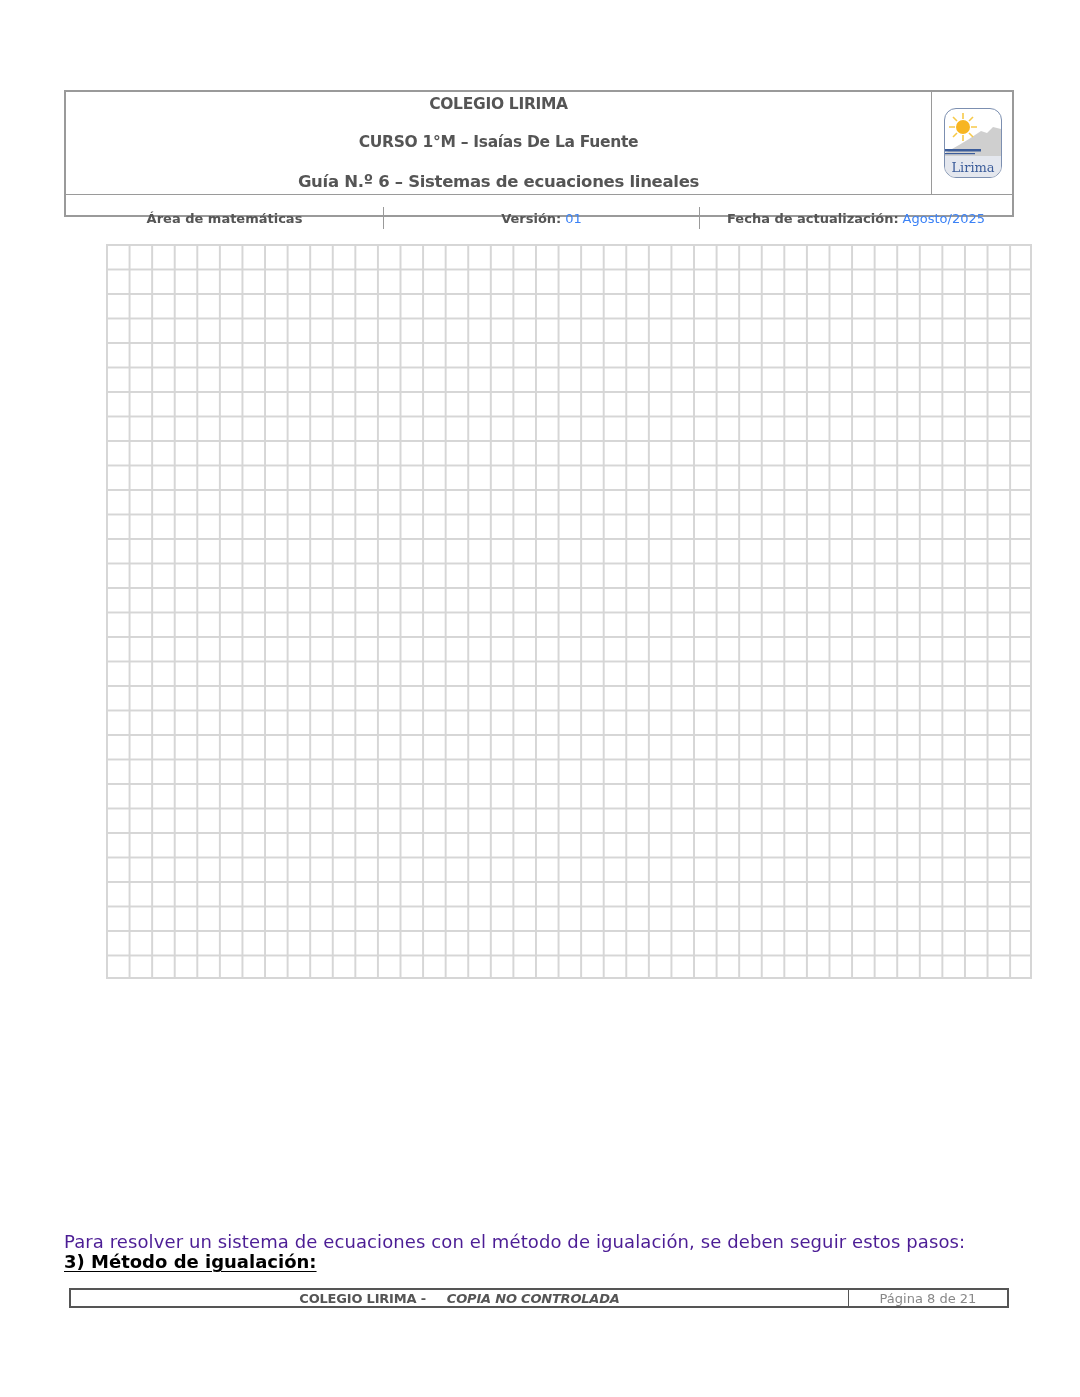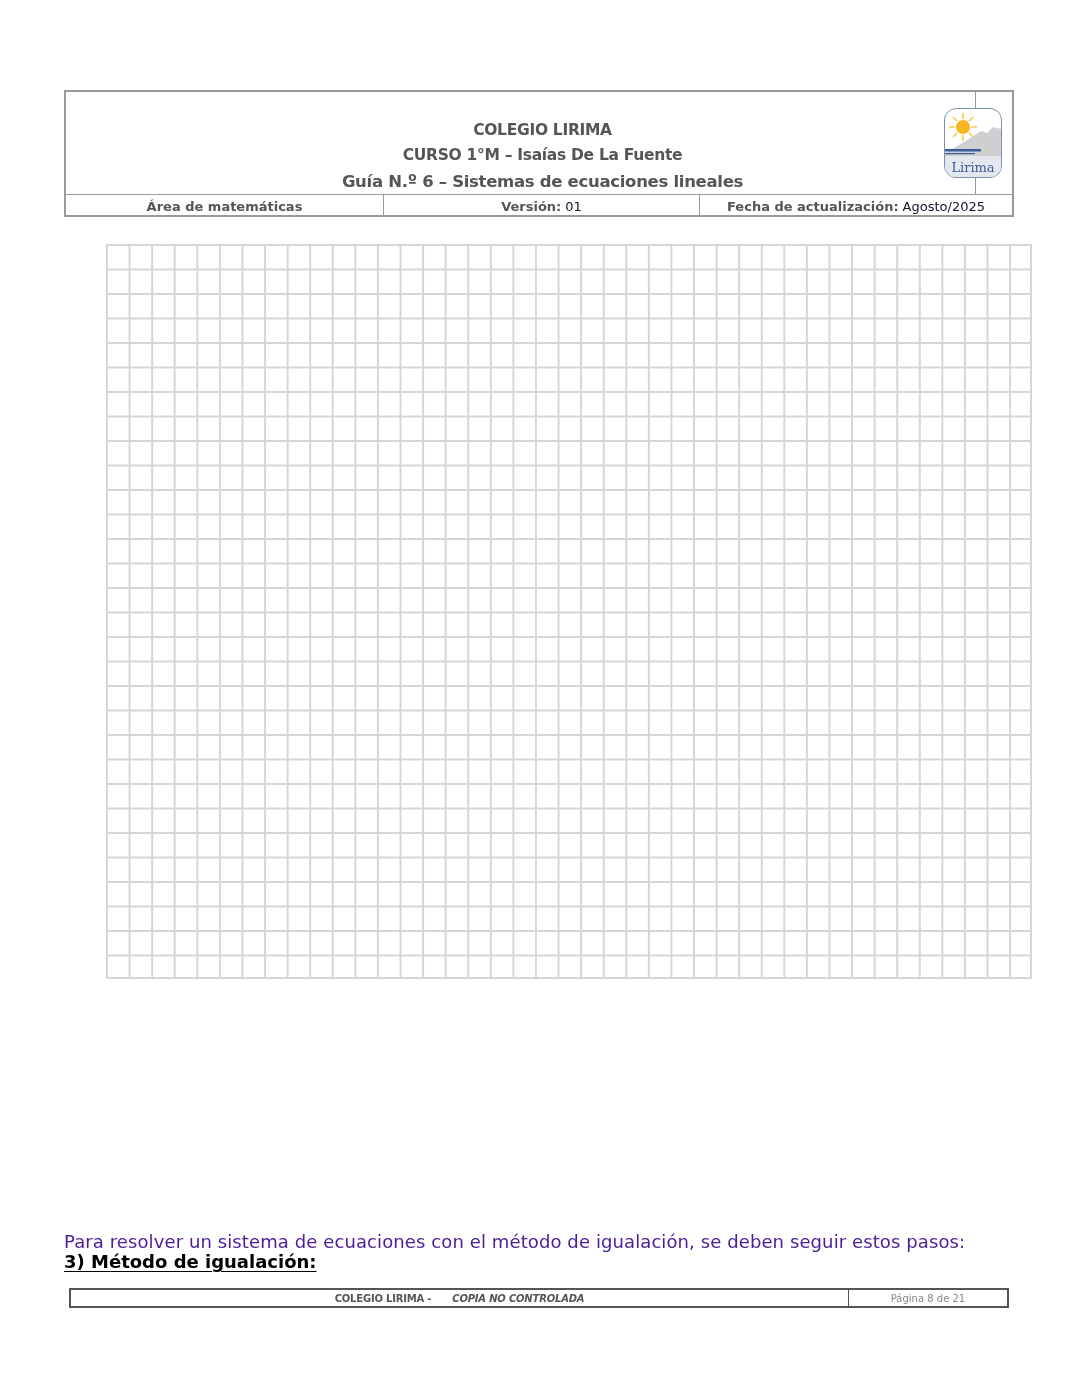--- a/index.html
+++ b/index.html
@@ -5,45 +5,46 @@
     html, body { margin: 0; padding: 0; background: #ffffff; }
     body { width: 1080px; height: 1397px; position: relative; overflow: hidden; }
 
     .header-table {
       position: absolute; left: 64px; top: 90px; width: 950px; height: 127px;
       border: 2px solid #9a9a9a; box-sizing: border-box;
     }
     .header-top {
       position: absolute; left: 0; top: 0; width: 866px; height: 102px;
       border-right: 1.5px solid #9a9a9a; box-sizing: border-box;
-      display: flex; flex-direction: column; align-items: center; justify-content: flex-end;
+      display: flex; flex-direction: column; align-items: center; justify-content: space-between;
       font-family: "DejaVu Sans", sans-serif; font-weight: bold; color: #555555;
-      font-size: 15.5px; line-height: 25.5px; letter-spacing: -0.3px; margin-left: 44px;
+      font-size: 15.5px; line-height: 25.5px; letter-spacing: -0.3px;
     }
     .header-top .last { font-size: 16.5px; }
     .logo-cell {
       position: absolute; left: 866px; top: 0; width: 82px; height: 102px;
       display: flex; align-items: center; justify-content: center;
     }
     .logo-box {
       width: 56px; height: 68px; border: 1.5px solid #7c8fb0; border-radius: 12px;
       position: relative; overflow: hidden; background: #fff;
     }
     .header-bottom {
       position: absolute; left: 0; top: 102px; width: 946px; height: 23px;
       border-top: 1.5px solid #9a9a9a; display: flex; box-sizing: border-box;
       font-family: "DejaVu Sans", sans-serif; font-size: 13px; color: #555555;
     }
     .hb-cell {
       display: flex; align-items: center; justify-content: center; box-sizing: border-box;
       height: 100%;
+      margin-top: 12px;
     }
     .hb-cell + .hb-cell { border-left: 1.5px solid #9a9a9a; }
     .hb-cell b { font-weight: bold; }
-    .hb-val { color: #0f172a; margin-left: 4px; }
+    .hb-val { color: #3b82f6; margin-left: 4px; }
 
     .grid {
       position: absolute; left: 106px; top: 244px; width: 926px; height: 735px;
       box-sizing: border-box;
       background-color: #ffffff;
       background-image:
         linear-gradient(to right, #d6d6d6 2px, transparent 2px),
         linear-gradient(to bottom, #d6d6d6 2px, transparent 2px);
       background-size: 22.58px 24.5px;
       border-right: 2px solid #d6d6d6; border-bottom: 2px solid #d6d6d6;
@@ -56,21 +57,21 @@
     }
     .section-text {
       position: absolute; left: 64px; top: 1231px;
       font-family: "DejaVu Sans", sans-serif; font-size: 18px; color: #4c1d95;
       letter-spacing: 0.1px;
     }
 
     .footer {
       position: absolute; left: 69px; top: 1288px; width: 940px; height: 20px;
       border: 2px solid #555; box-sizing: border-box; display: flex;
-      font-family: "DejaVu Sans", sans-serif; font-size: 10px; color: #555;
+      font-family: "DejaVu Sans", sans-serif; font-size: 13px; color: #555;
     }
     .footer-left {
       width: 777px; display: flex; align-items: center; justify-content: center;
       border-right: 1.5px solid #555; font-weight: bold; letter-spacing: -0.2px;
     }
     .footer-left i { font-style: italic; margin-left: 21px; }
     .footer-right {
       flex: 1; display: flex; align-items: center; justify-content: center; color: #888;
     }
   </style>

